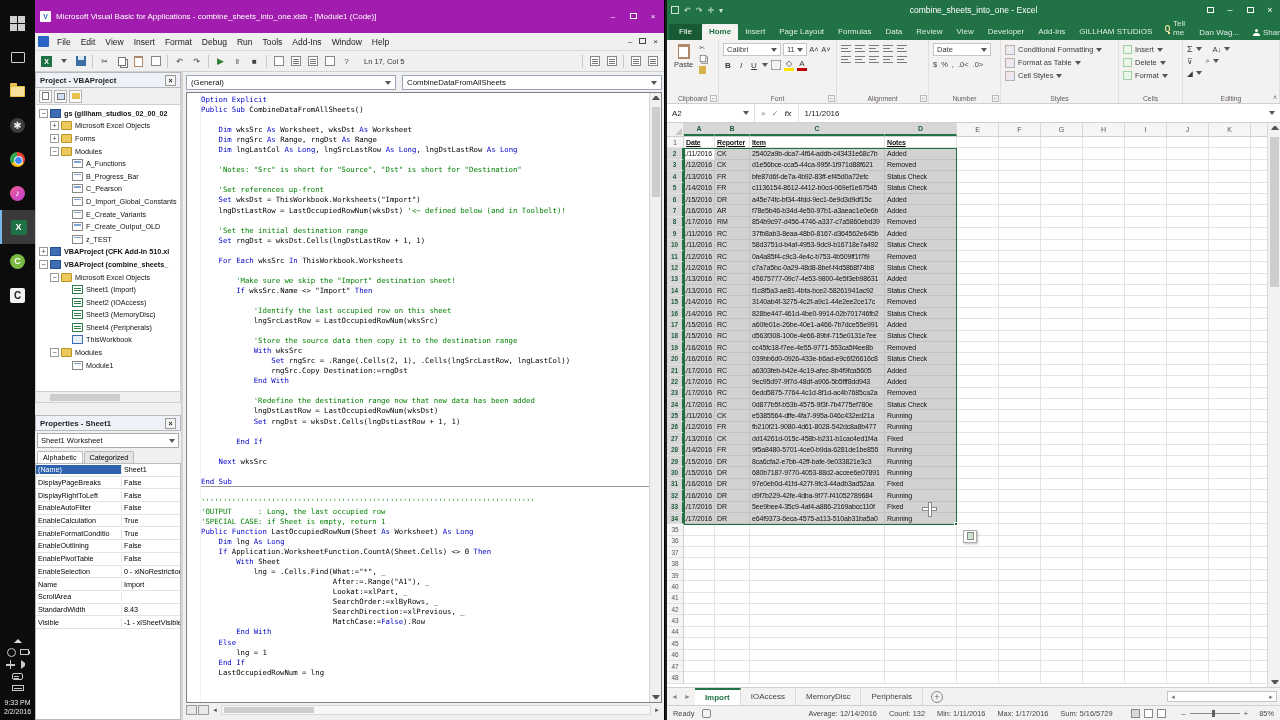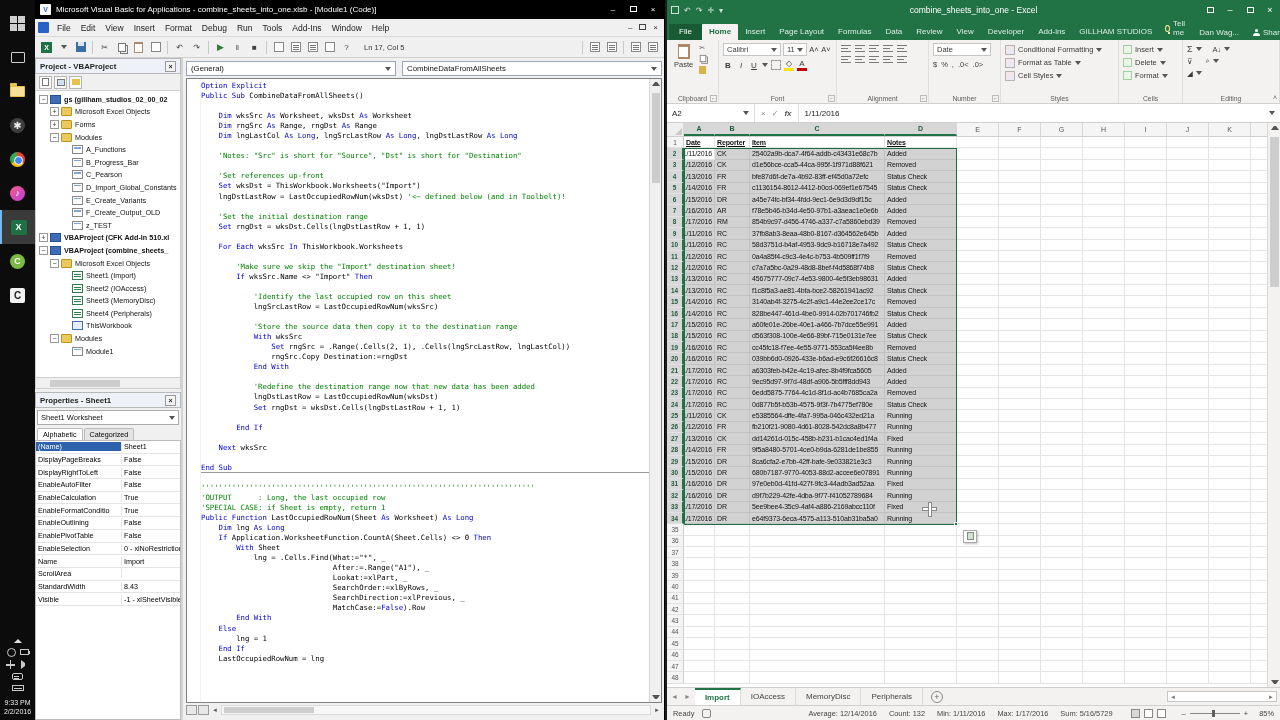--- a/index.html
+++ b/index.html
@@ -34,21 +34,21 @@
 .tg-move:before{left:4px;top:0;width:1.5px;height:9px}
 .tg-move:after{left:0;top:4px;width:9px;height:1.5px}
 .tg-vol{border-left:4px solid #ddd;border-top:3px solid transparent;border-bottom:3px solid transparent;height:9px;margin-left:2px}
 .tg-feed{border:1px solid #ddd;border-radius:2px;height:7px;margin-top:1px}
 .tg-feed:after{content:"";position:absolute;left:1px;top:1.5px;width:5px;height:1px;background:#ddd;box-shadow:0 2px 0 #ddd}
 .tg-kbd{border:1px solid #ddd;height:6px;width:12px;margin-top:2px}
 .tg-kbd:after{content:"";position:absolute;left:1px;bottom:1px;width:8px;height:1px;background:#ddd}
 #clock{color:#e8e8e8;font-size:7px;text-align:center;line-height:9px;margin-top:4px}
 
 #vba{position:absolute;left:35px;top:0;width:630px;height:720px;background:#f0f0f0;display:flex;flex-direction:column;border-right:1px solid #000}
-.vba-title{height:19px;background:#000000;color:#fff;display:flex;align-items:center;gap:5px;padding:0 5px;font-size:8px;flex:0 0 auto}
+.vba-title{height:33px;background:#a21caf;color:#fff;display:flex;align-items:center;gap:5px;padding:0 5px;font-size:8px;flex:0 0 auto}
 .vba-appic{width:11px;height:11px;background:#fff;border-radius:1px;color:#2a63c6;font-size:7px;font-weight:bold;display:flex;align-items:center;justify-content:center}
 .vba-title .t{white-space:nowrap;overflow:hidden}
 .winbtns{margin-left:auto;display:flex;gap:8px;align-items:center}
 .wb{color:#fff;font-size:8px;width:12px;text-align:center}
 .box-glyph{width:7px;height:6px;border:1px solid #fff;display:inline-block}
 .vba-menu{height:18px;display:flex;align-items:center;font-size:8.5px;color:#1a1a1a;border-bottom:1px solid #d9d9d9;padding-left:3px;flex:0 0 auto}
 .vba-menu .mi{padding:2px 5px}
 .vba-menu .mico{width:11px;height:11px;background:#2a63c6;border-radius:1px;margin-right:3px}
 .childbtns{margin-left:auto;display:flex;gap:7px;padding-right:6px;color:#333;font-size:8px;align-items:center}
 .box-glyph2{width:7px;height:6px;border:1px solid #444;display:inline-block}
@@ -83,21 +83,21 @@
 .ti-project{background:#3e6db5;border:1px solid #27508f}
 .ti-folder{background:#ecc95c;border:1px solid #b89425;border-radius:1px}
 .ti-module{background:#fdfdfd;border:1px solid #888}
 .ti-module:after{content:"";position:absolute;left:1px;top:1px;width:7px;height:1.5px;background:#7da7d8}
 .ti-sheet{background:#fff;border:1px solid #2f7d4f}
 .ti-sheet:after{content:"";position:absolute;left:1px;top:2px;width:7px;height:1px;background:#2f7d4f;box-shadow:0 2px 0 #2f7d4f}
 .ti-workbook{background:#e8eef8;border:1px solid #3e6db5}
 .tree-label.b{font-weight:bold}
 .tree-hscroll{height:11px;background:#f0f0f0;border:1px solid #cfcfcf;border-top:none;position:relative}
 .tree-hscroll .thumb{position:absolute;left:14px;top:2px;width:70px;height:7px;background:#cdcdcd}
-.props-wrap{flex:1;display:flex;flex-direction:column;margin-top:3px;min-height:0}
+.props-wrap{flex:1;display:flex;flex-direction:column;margin-top:12px;min-height:0}
 .prop-combo{height:15px;border:1px solid #aaa;background:#fff;margin:2px 2px 0;display:flex;align-items:center;font-size:7.5px;padding:0 3px;color:#111}
 .prop-tabs{display:flex;font-size:7.2px;margin:3px 2px 0;gap:1px}
 .prop-tab{padding:1px 5px;border:1px solid #bbb;border-bottom:none;background:#e4e4e4;border-radius:2px 2px 0 0}
 .prop-tab.on{background:#fff}
 .prop-grid{flex:1;background:#fff;border:1px solid #bbb;overflow:hidden;font-size:7.2px}
 .prop-row{display:flex;height:12.7px;border-bottom:1px solid #e4e4e4;align-items:center}
 .prop-name{width:86px;padding:0 2px;border-right:1px solid #e4e4e4;white-space:nowrap;overflow:hidden;flex:0 0 auto}
 .prop-val{flex:1;padding:0 2px;white-space:nowrap;overflow:hidden}
 .prop-row.selprop .prop-name{background:#2f62ad;color:#fff}
 

